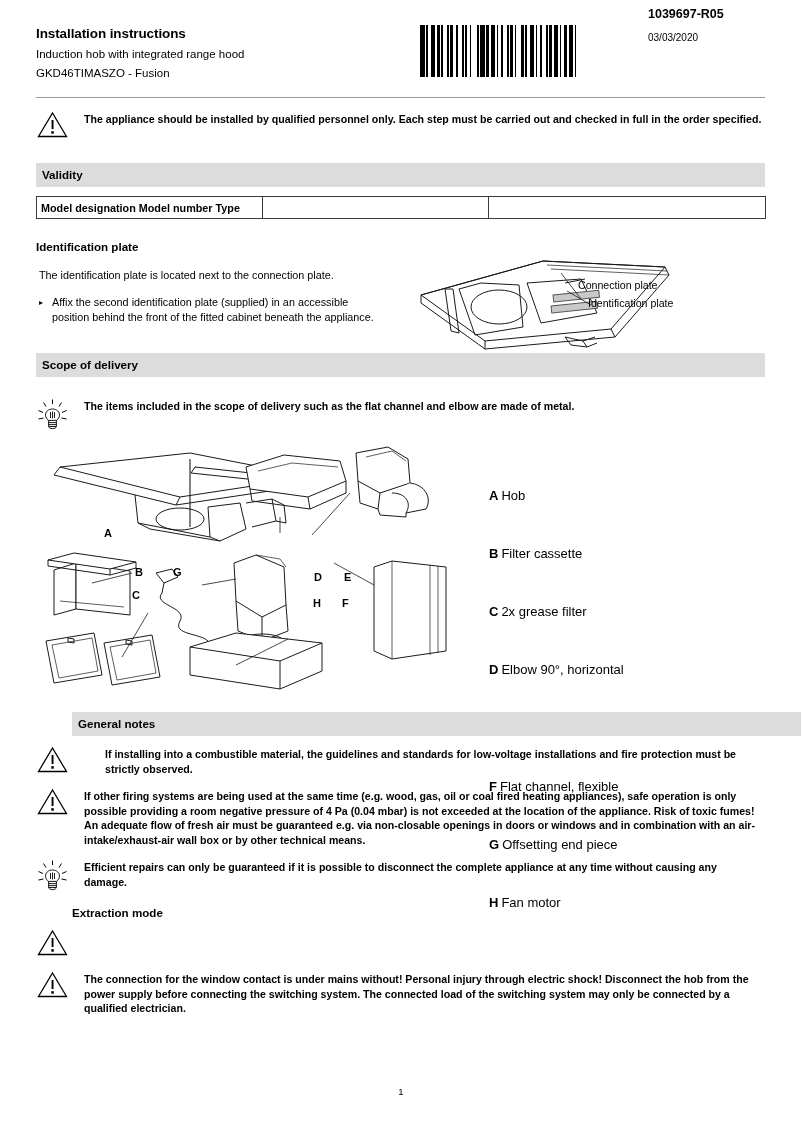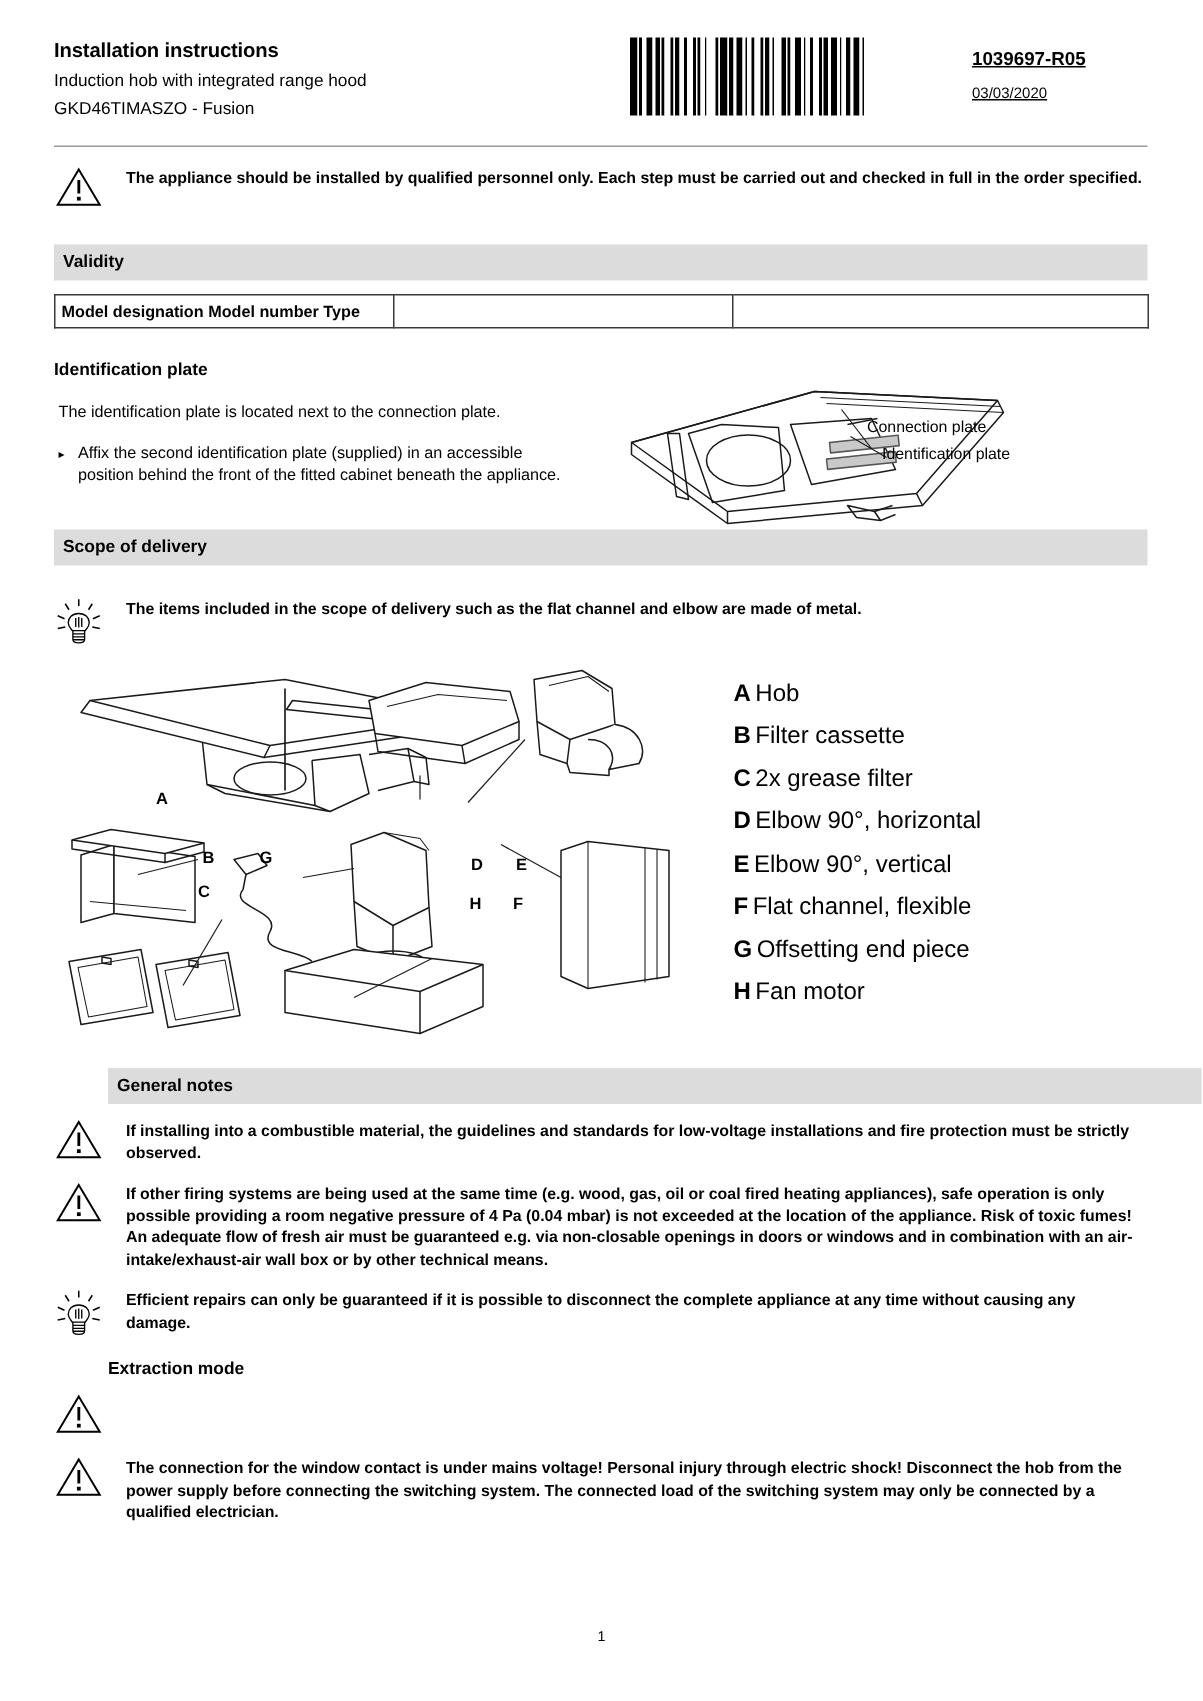--- a/index.html
+++ b/index.html
@@ -14,21 +14,21 @@
     overflow: hidden;
   }
   .page { position: relative; width: 802px; height: 1134px; padding: 0; }
 
   
   .header { position: relative; height: 92px; }
   .head-left { position: absolute; left: 36px; top: 26px; }
   .doc-title { font-size: 13.5px; font-weight: bold; letter-spacing: -0.1px; }
   .doc-sub { font-size: 11.5px; margin-top: 7px; }
   .doc-model { font-size: 11.5px; margin-top: 7px; }
-  .head-right { position: absolute; left: 648px; top: 32px; text-decoration: underline; }
+  .head-right { position: absolute; left: 648px; top: 7px; }
   .doc-number { font-size: 12.5px; font-weight: bold; }
   .doc-date { font-size: 10px; margin-top: 11px; }
 
   
   .barcode { position: absolute; left: 420px; top: 25px; height: 52px; width: 158px;
              display: flex; align-items: stretch; }
   .barcode i { display: block; height: 100%; background: #000; }
 
   .rule { position: absolute; left: 36px; top: 97px; width: 729px; height: 1px; background: #9a9a9a; }
 
@@ -63,21 +63,21 @@
   .bullet { margin-left: 39px; display: flex; font-size: 10.8px; line-height: 1.42; }
   .bullet .arrow { flex: 0 0 auto; width: 13px; font-size: 8px; padding-top: 2px; }
   .bullet .btxt { max-width: 330px; }
 
   
   .illus { position: relative; }
   .callout { position: absolute; font-size: 10.6px; white-space: nowrap; }
 
   
   .legend { position: absolute; left: 489px; top: 449px; }
-  .legend-row { font-size: 16px; line-height: 1.78; white-space: nowrap; }
+  .legend-row { font-size: 13px; line-height: 1.78; white-space: nowrap; margin-top: 35px; }
   .legend-row b { font-weight: bold; margin-right: 3px; }
 
   .partlabel { position: absolute; font-size: 11px; font-weight: bold; }
 
   .footer-num { position: absolute; left: 0; right: 0; top: 1086px; text-align: center; font-size: 9.5px; }
 </style>
 </head>
 <body>
 
 <div class="page">
@@ -349,21 +349,21 @@
     <div class="legend-row">
       <b>G</b><span>Offsetting end piece</span>
     </div>
     <div class="legend-row">
       <b>H</b><span>Fan motor</span>
     </div>
   </div>
 
   <div class="band" style="position:absolute;left:36px;top:712px;">General notes</div>
 
-  <div class="note" style="position:absolute;left:0;top:745px;width:802px;">
+  <div class="note" style="position:absolute;left:0;top:745px;width:802px;gap:21px;">
     <div class="ico">
       <svg class="warn" viewBox="0 0 31 27">
         <path d="M15.5 2 L29.5 25.5 L1.5 25.5 Z" fill="none" stroke="#000" stroke-width="1.3"></path>
         <rect x="14.6" y="9" width="1.9" height="9" fill="#000"></rect>
         <rect x="14.3" y="20.2" width="2.5" height="2.5" fill="#000"></rect>
       </svg>
     </div>
     <div class="txt" style="max-width:684px;">If installing into a combustible material, the guidelines and standards for low-voltage installations and fire protection must be strictly observed.</div>
   </div>
 
@@ -412,18 +412,18 @@
   </div>
 
   <div class="note" style="position:absolute;left:0;top:970px;width:802px;">
     <div class="ico">
       <svg class="warn" viewBox="0 0 31 27">
         <path d="M15.5 2 L29.5 25.5 L1.5 25.5 Z" fill="none" stroke="#000" stroke-width="1.3"></path>
         <rect x="14.6" y="9" width="1.9" height="9" fill="#000"></rect>
         <rect x="14.3" y="20.2" width="2.5" height="2.5" fill="#000"></rect>
       </svg>
     </div>
-    <div class="txt" style="max-width:684px;">The connection for the window contact is under mains voltage! Personal injury through electric shock! Disconnect the hob from the power supply before connecting the switching system. The connected load of the switching system may only be connected by a qualified electrician.</div>
+    <div class="txt" style="max-width:684px;">The connection for the window contact is under mains without! Personal injury through electric shock! Disconnect the hob from the power supply before connecting the switching system. The connected load of the switching system may only be connected by a qualified electrician.</div>
   </div>
 
   <div class="footer-num">1</div>
 
 </div>
 
 </body></html>

